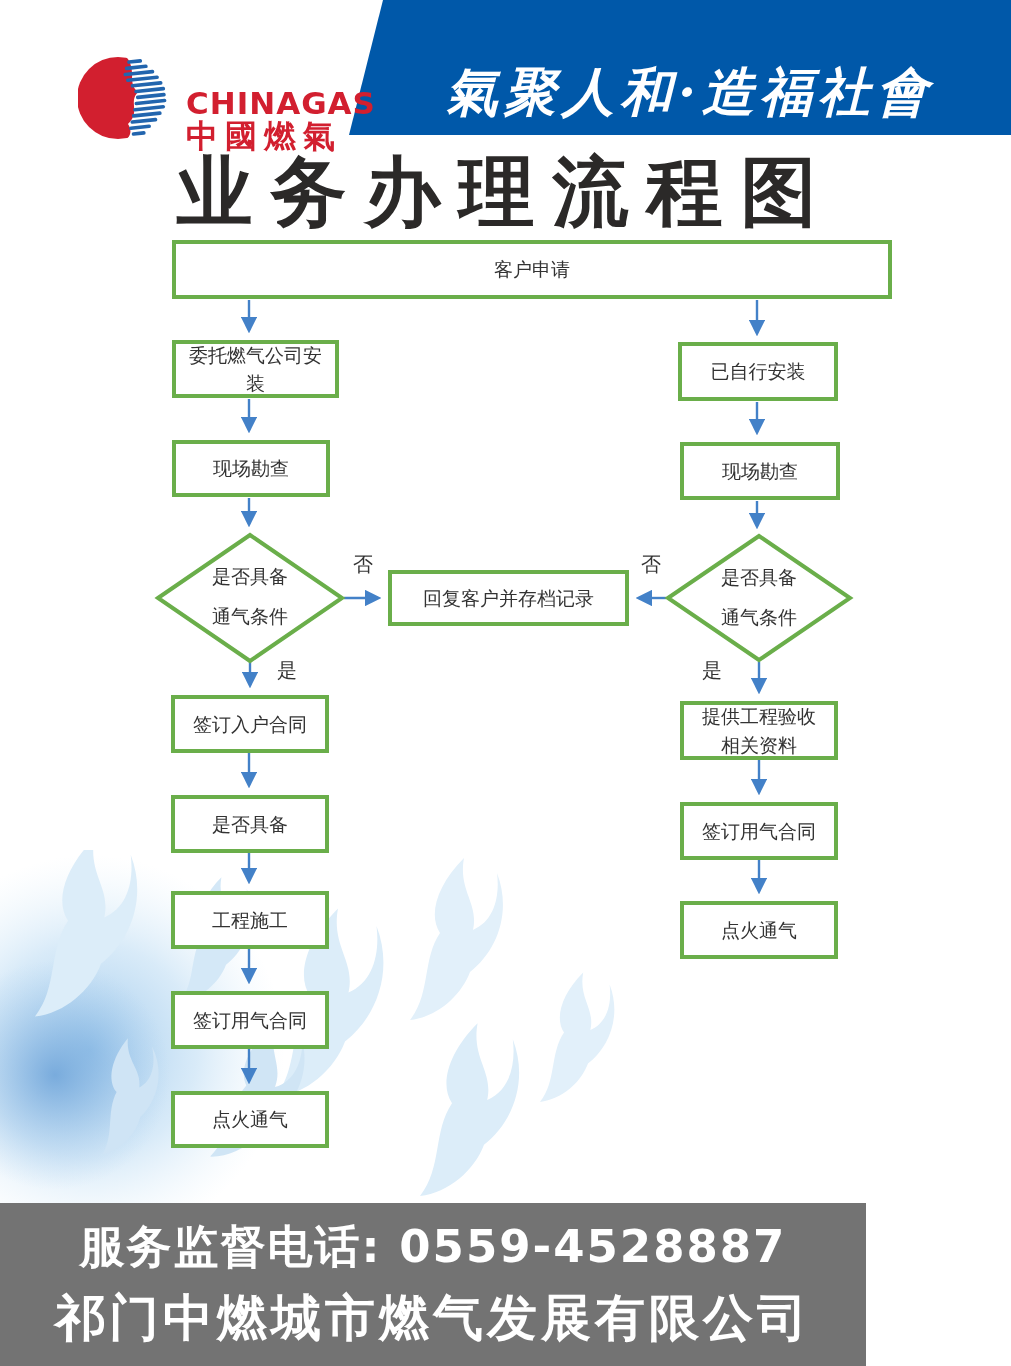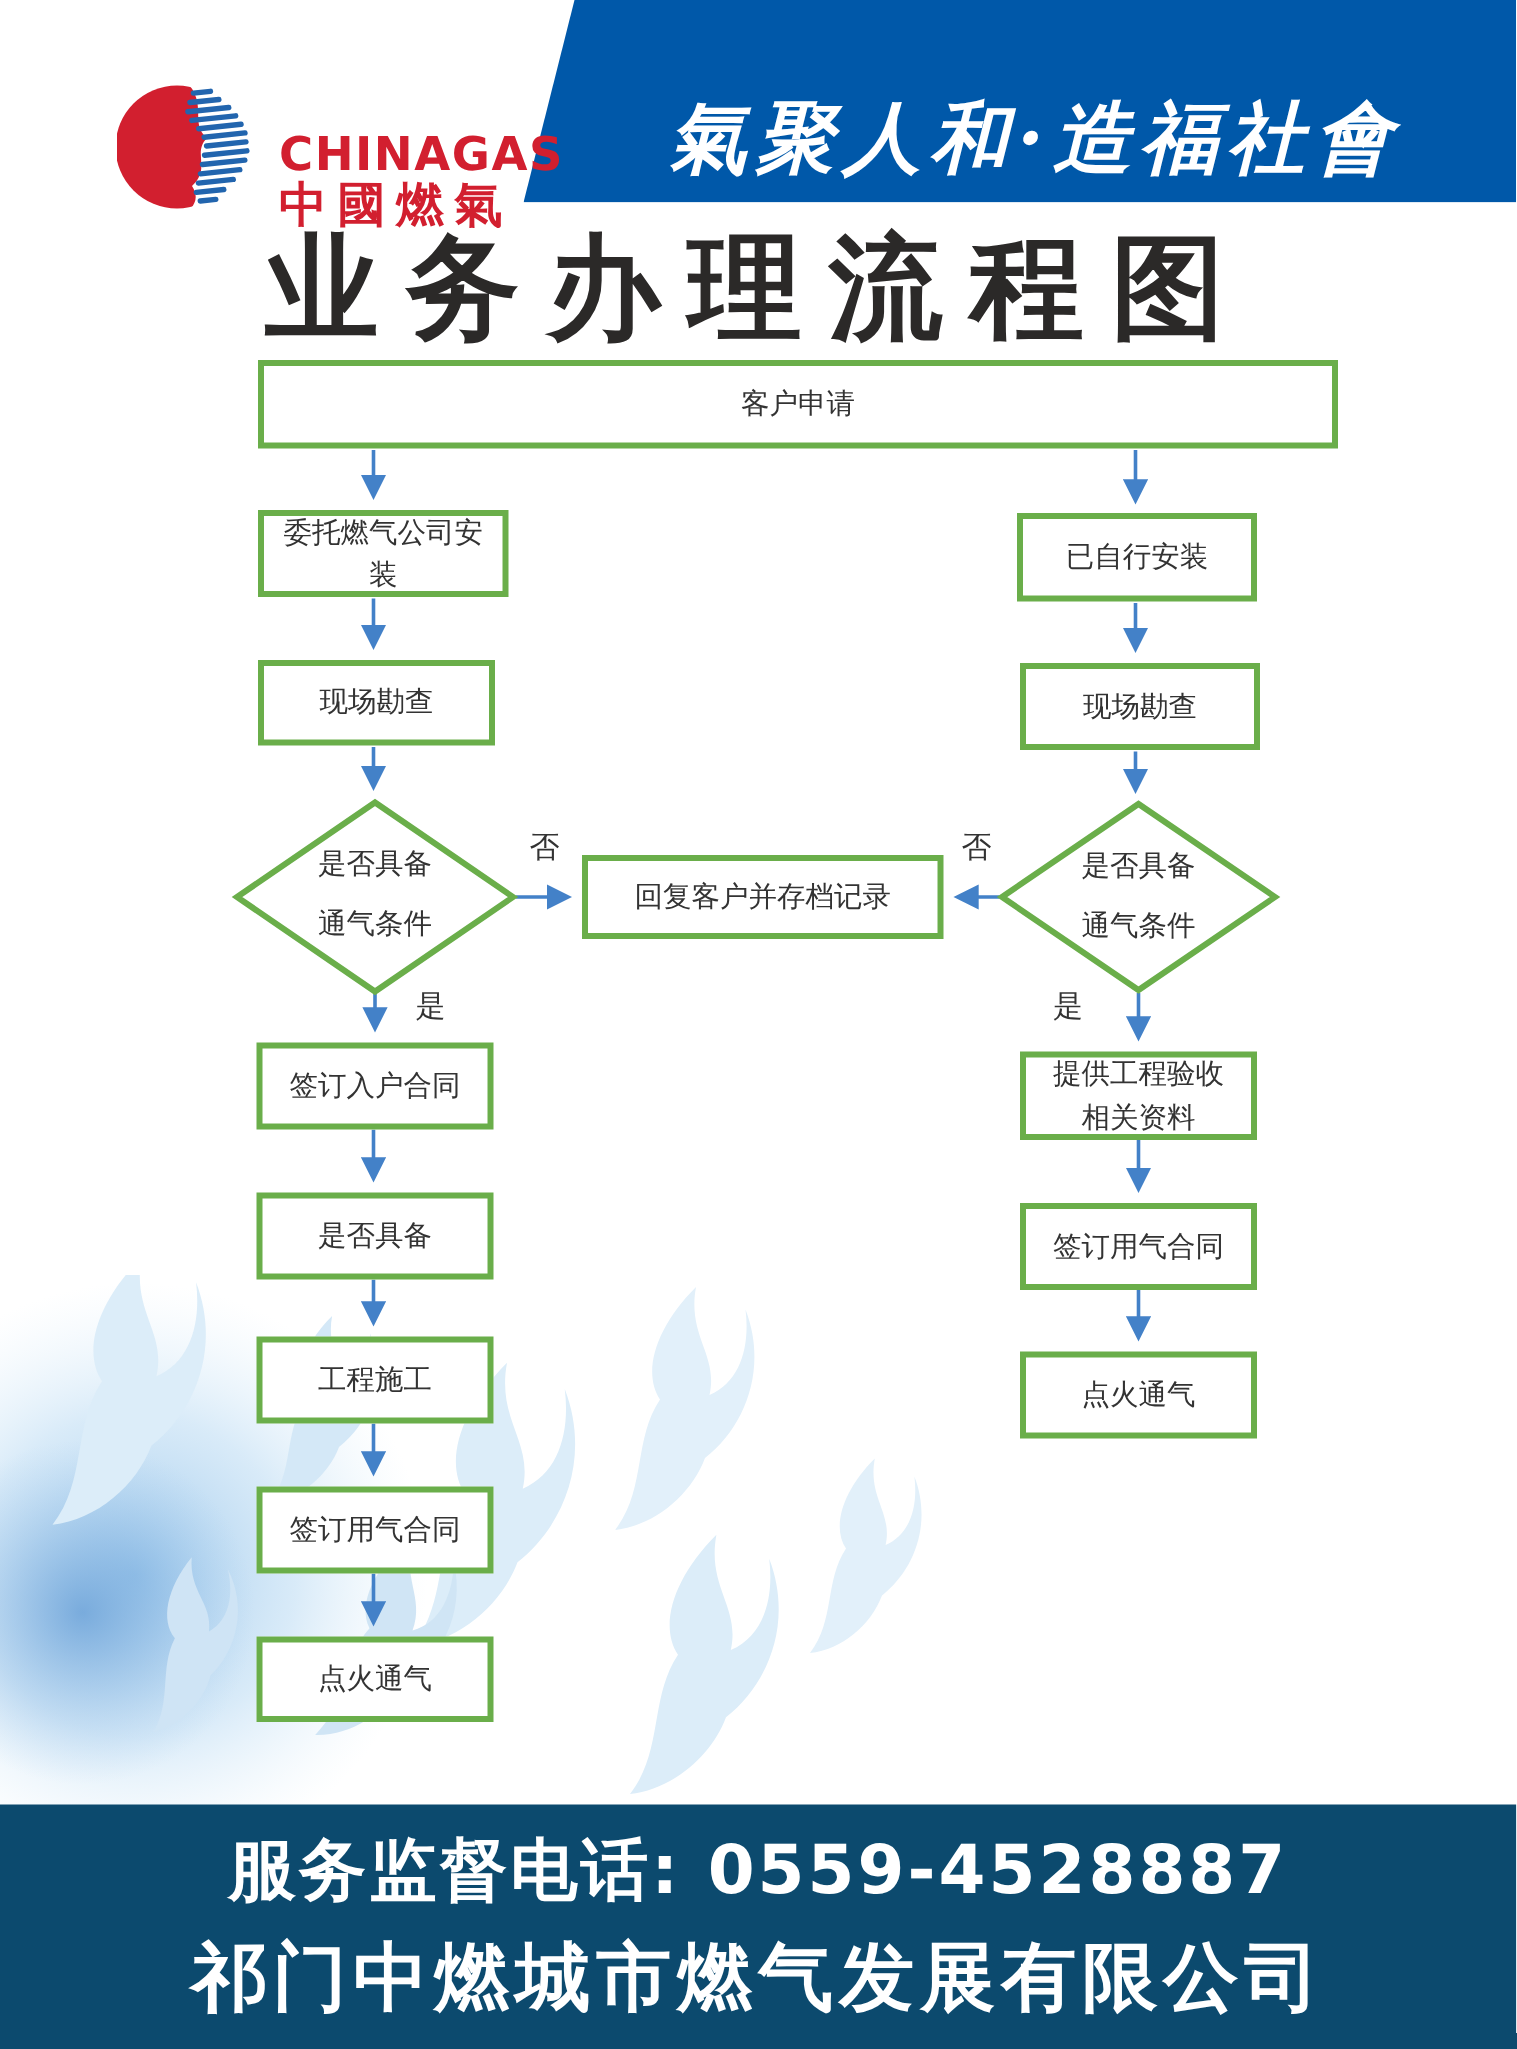--- a/index.html
+++ b/index.html
@@ -35,21 +35,21 @@
     text-align:center;font-size:19px;color:#333;line-height:1.5;padding:2px 12px;
   }
   #arrow-layer,#diamond-layer{position:absolute;left:0;top:0;pointer-events:none;}
   .flow-label{position:absolute;width:30px;height:28px;font-size:20px;color:#333;text-align:center;}
   .diamond-text{
     position:absolute;font-size:19px;color:#333;text-align:center;
     white-space:pre-line;line-height:2.1;
   }
   
   #footer{
-    position:absolute;left:0;top:1203px;width:1011px;height:163px;background:#0c4a6e;
+    position:absolute;left:0;top:1203px;width:866px;height:163px;background:#737373;
     display:flex;flex-direction:column;align-items:center;justify-content:center;gap:8px;
   }
   #footer-hotline{color:#fff;font-weight:900;font-size:45px;letter-spacing:2px;white-space:nowrap;}
   #footer-company{color:#fff;font-weight:900;font-size:50px;letter-spacing:4px;white-space:nowrap;}
 </style>
 </head>
 <body>
 
 <div id="poster">
 

